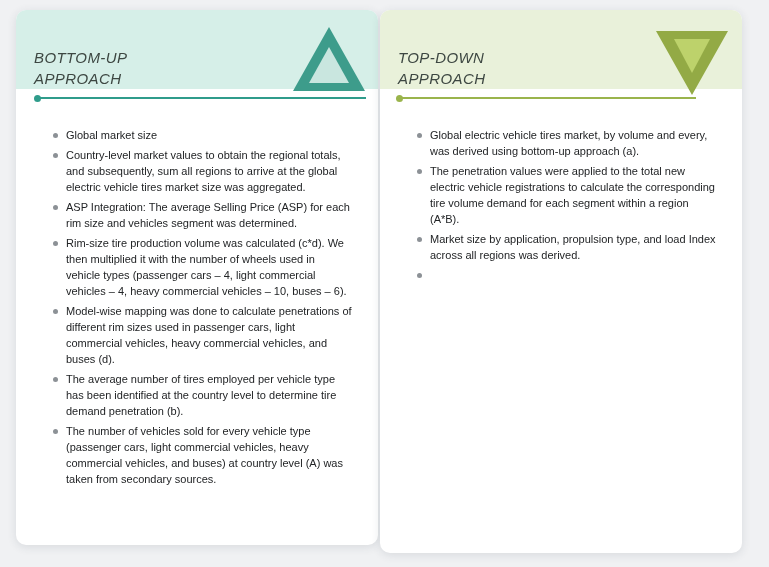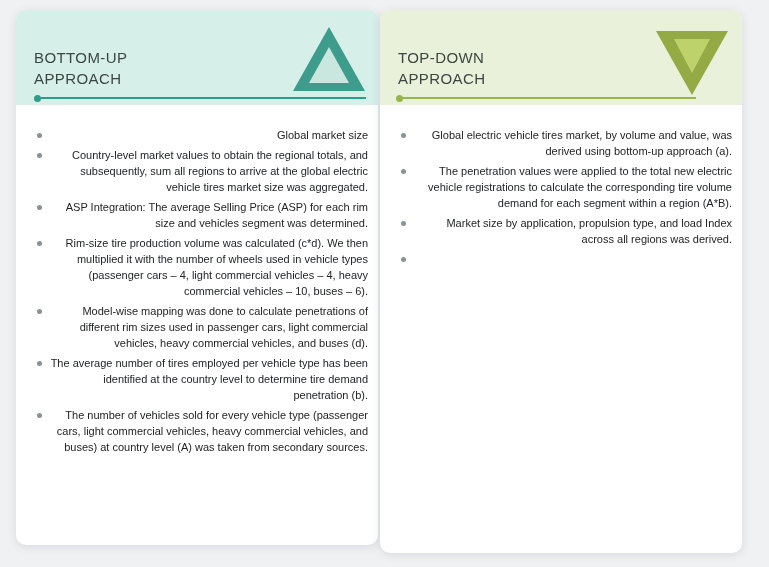--- a/index.html
+++ b/index.html
@@ -11,23 +11,24 @@
     position:relative;
   }
   .card{
     position:absolute;top:10px;width:362px;
     background:#ffffff;border-radius:10px;
     box-shadow:0 2px 10px rgba(40,60,70,.12);
   }
   .card.left{left:16px;height:535px;}
   .card.right{left:380px;height:543px;}
   .hdr{
-    position:relative;height:95px;
+    position:relative;height:79px;
     border-radius:10px 10px 0 0;
     background:var(--hdr-bg);
+    font-style:italic;
   }
   .title{
     position:absolute;left:18px;top:37px;
     font-size:15px;font-weight:500;letter-spacing:.4px;
     color:#3d4742;line-height:21px;
   }
   .rule{
     position:absolute;top:87px;height:2px;
     background:var(--accent);
   }
@@ -35,23 +36,22 @@
   .right .rule{left:18px;width:298px;}
   .dot{
     position:absolute;top:-2.5px;left:-2px;
     width:7px;height:7px;border-radius:50%;
     background:var(--accent);
   }
   .tri{position:absolute;}
   .left .tri{right:12px;top:16px;}
   .right .tri{right:13px;top:20px;}
   .list{
-    list-style:none;margin:0;
+    list-style:none;margin:16px;
     padding:22px 10px 0 20px;
-    text-align:right;
   }
   .item{
     position:relative;padding-left:14px;margin-bottom:4px;
     font-size:11px;line-height:16px;color:#222426;
   }
   .bullet{
     position:absolute;left:1px;top:5.5px;
     width:5px;height:5px;border-radius:50%;
     background:#8c9196;
   }
@@ -92,18 +92,18 @@
     </div>
     <div class="rule">
       <span class="dot"></span>
     </div>
     <svg class="tri" width="74" height="66" viewBox="0 0 74 66">
       <polygon id="tri-right-outer" points="1,1 73,1 37,65" fill="#93aa45"></polygon>
       <polygon id="tri-right-inner" points="19,9 55,9 37,43" fill="#bdd26b"></polygon>
     </svg>
   </div>
   <ul class="list">
-      <li class="item"><span class="bullet"></span><span>Global electric vehicle tires market, by volume and value, was derived using bottom-up approach (a).</span></li>
+      <li class="item"><span class="bullet"></span><span>Global electric vehicle tires market, by volume and every, was derived using bottom-up approach (a).</span></li>
       <li class="item"><span class="bullet"></span><span>The penetration values were applied to the total new electric vehicle registrations to calculate the corresponding tire volume demand for each segment within a region (A*B).</span></li>
       <li class="item"><span class="bullet"></span><span>Market size by application, propulsion type, and load Index across all regions was derived.</span></li>
       <li class="item"><span class="bullet"></span></li>
     </ul>
 </div>
 
 </body></html>

